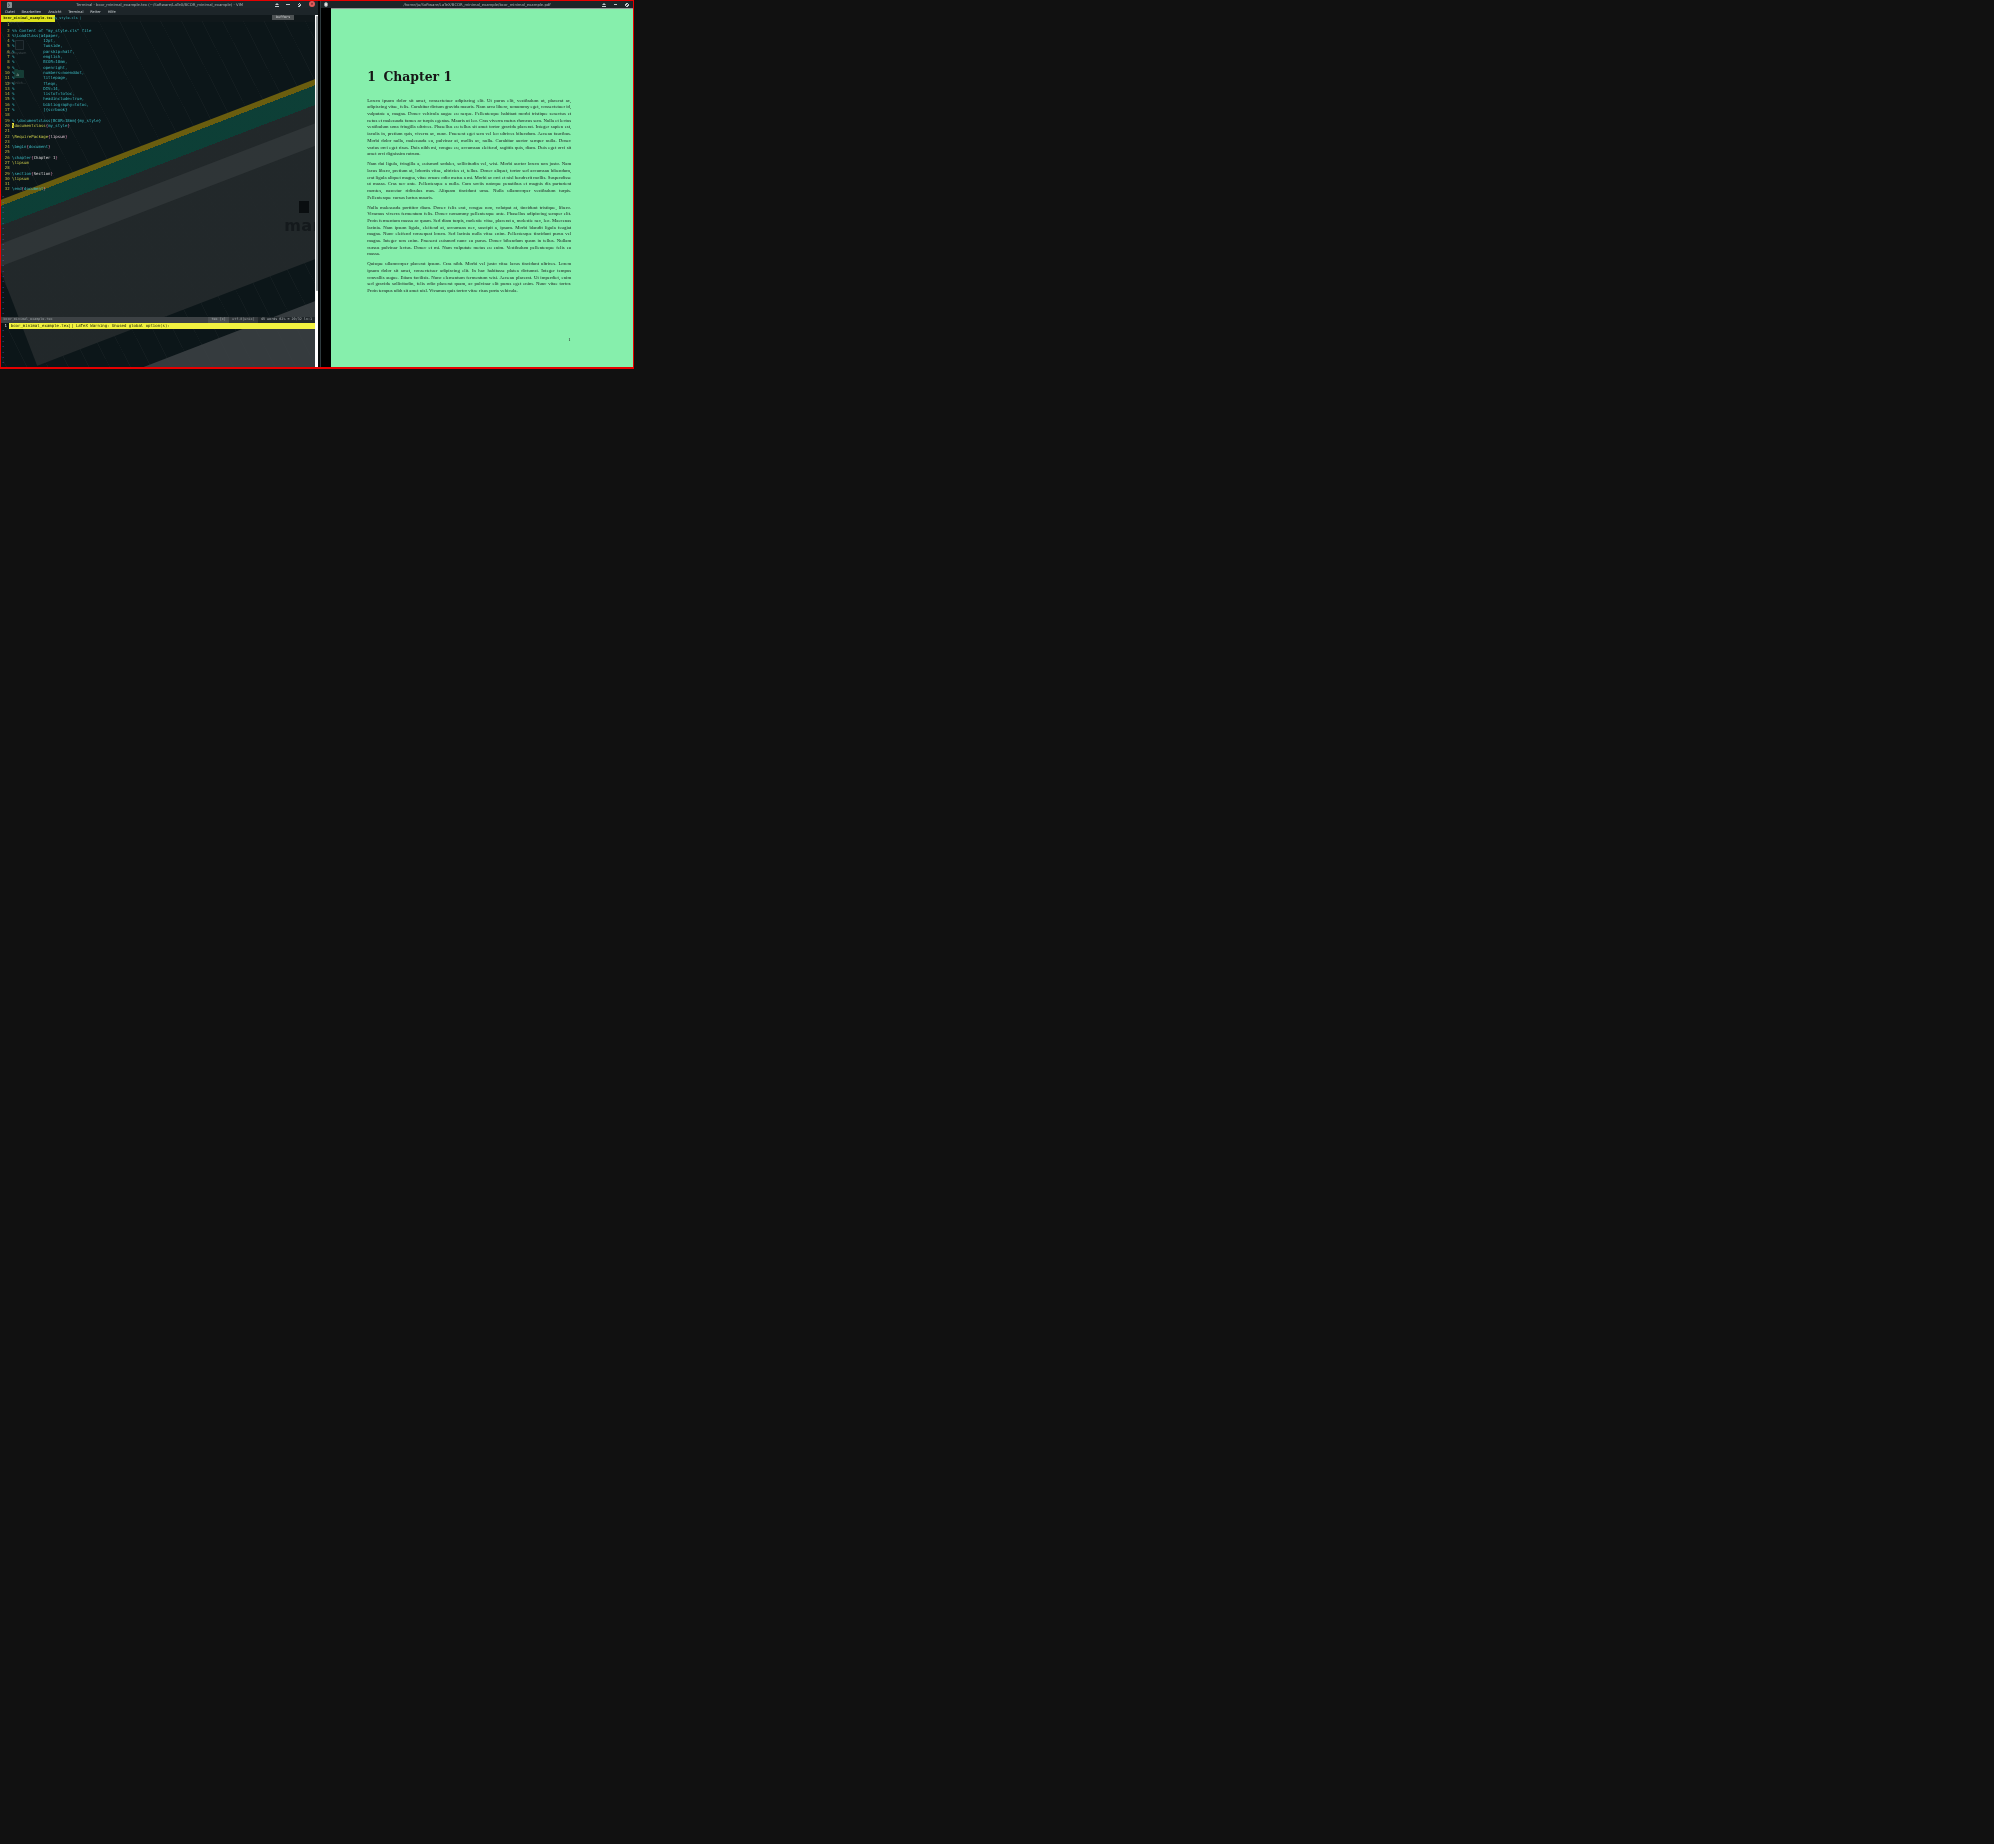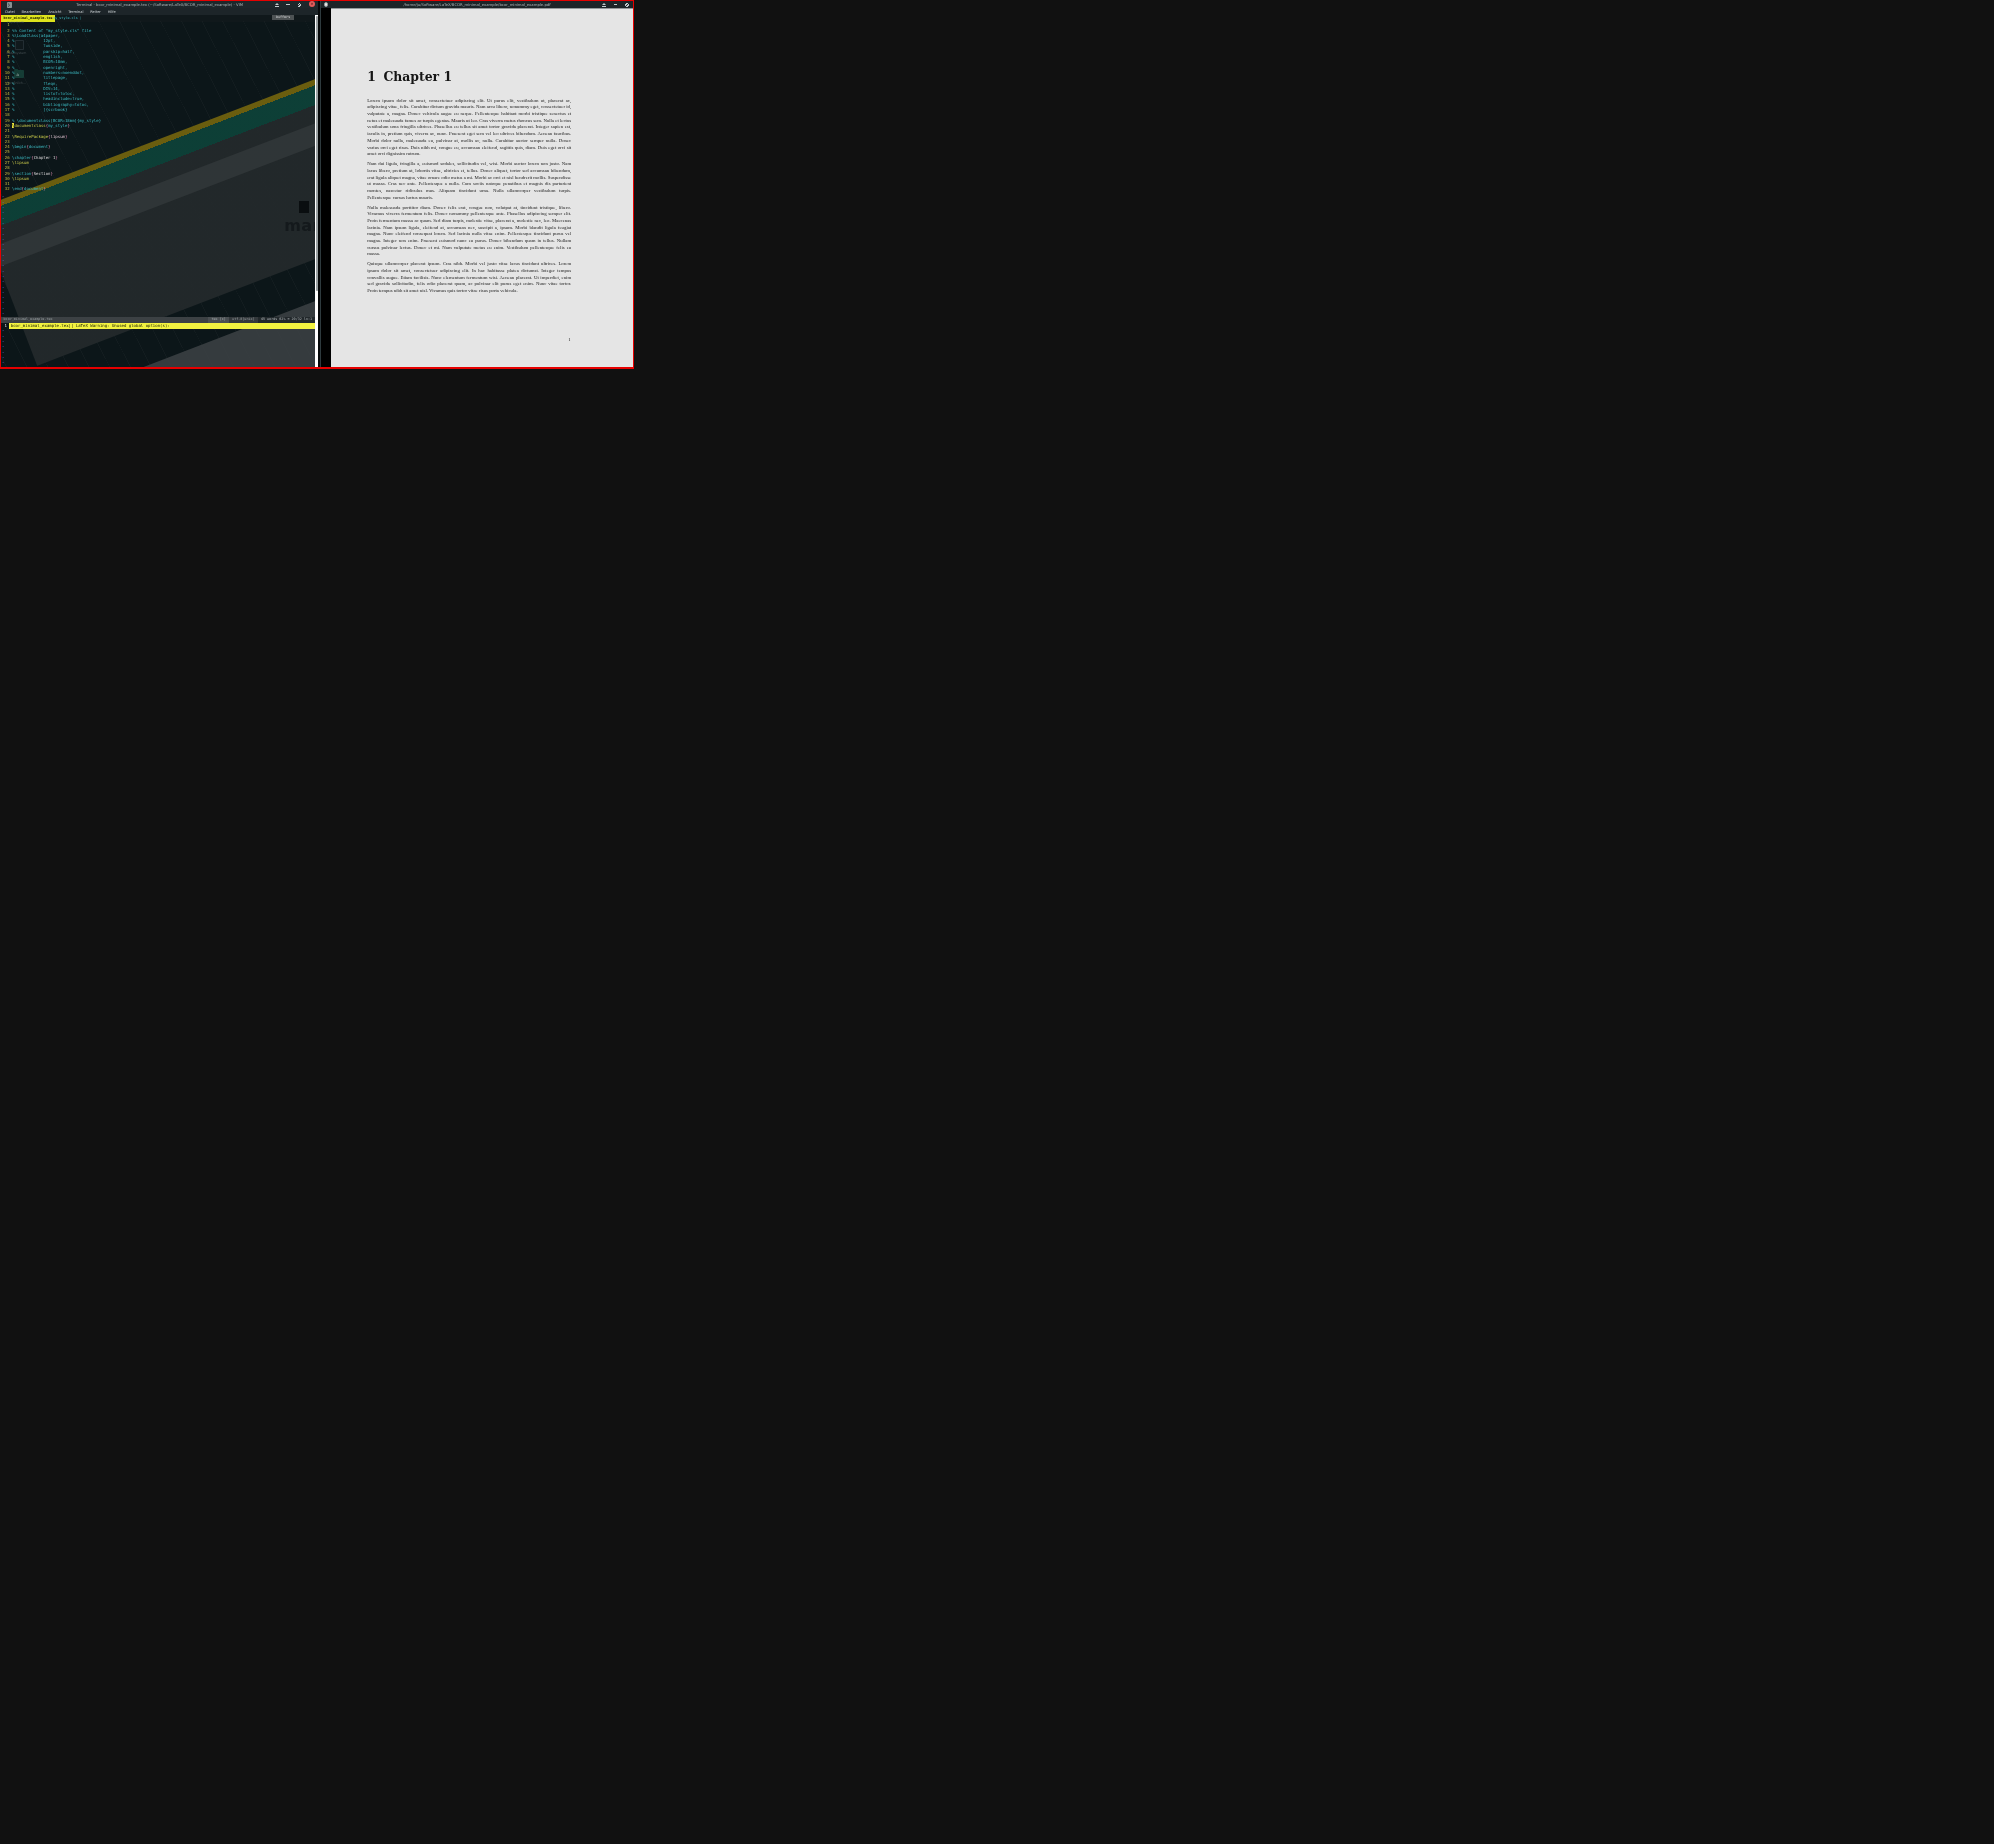--- a/index.html
+++ b/index.html
@@ -87,21 +87,21 @@
 
   #term-scrollbar{position:absolute;right:0;top:14px;bottom:0;width:2.8px;background:#ffffff;z-index:6;cursor:pointer;}
   #term-scrollbar .thumb{position:absolute;left:0.6px;right:0.6px;top:0.8px;height:78%;background:#9aa0a2;border-radius:0.8px;}
 
   
   #pdfwin{position:absolute;left:319px;top:0;right:0;height:100%;background:#000;border-left:0.4px solid #2e3a3e;}
   #pdfwin .titlebar{background:#1d2428;}
   .pdf-app-icon{position:absolute;left:2.8px;top:1.2px;width:4.4px;height:4.4px;border-radius:50%;
      background:#e8eaea;border:0.6px solid #8f9597;box-sizing:border-box;}
   #pdf-viewer{position:absolute;left:0;top:6.4px;right:0;bottom:0;background:#000;overflow:hidden;}
-  #pdf-page{position:absolute;left:10px;top:0;width:332px;height:403px;background:#e5e5e5;border-top:0.4px solid #93989a;}
+  #pdf-page{position:absolute;left:10px;top:0;width:332px;height:403px;background:#86efac;border-top:0.4px solid #93989a;}
   #chapter-heading{position:absolute;left:36px;top:60px;font-family:"DejaVu Serif","Liberation Serif",serif;
      font-weight:bold;color:#161616;font-size:12.4px;}
   #chapter-heading .chnum{margin-right:7.6px;}
   #pdf-body{position:absolute;left:36px;top:89px;width:204px;font-family:"Liberation Serif",serif;
      font-size:4.8px;line-height:6.7px;color:#1c1c1c;text-align:justify;}
   #pdf-body p{margin:0 0 3.2px 0;}
   #page-number{position:absolute;left:231px;top:328px;width:8.4px;text-align:right;
      font-family:"Liberation Serif",serif;font-size:4.8px;color:#1c1c1c;}
 </style>
 </head>

